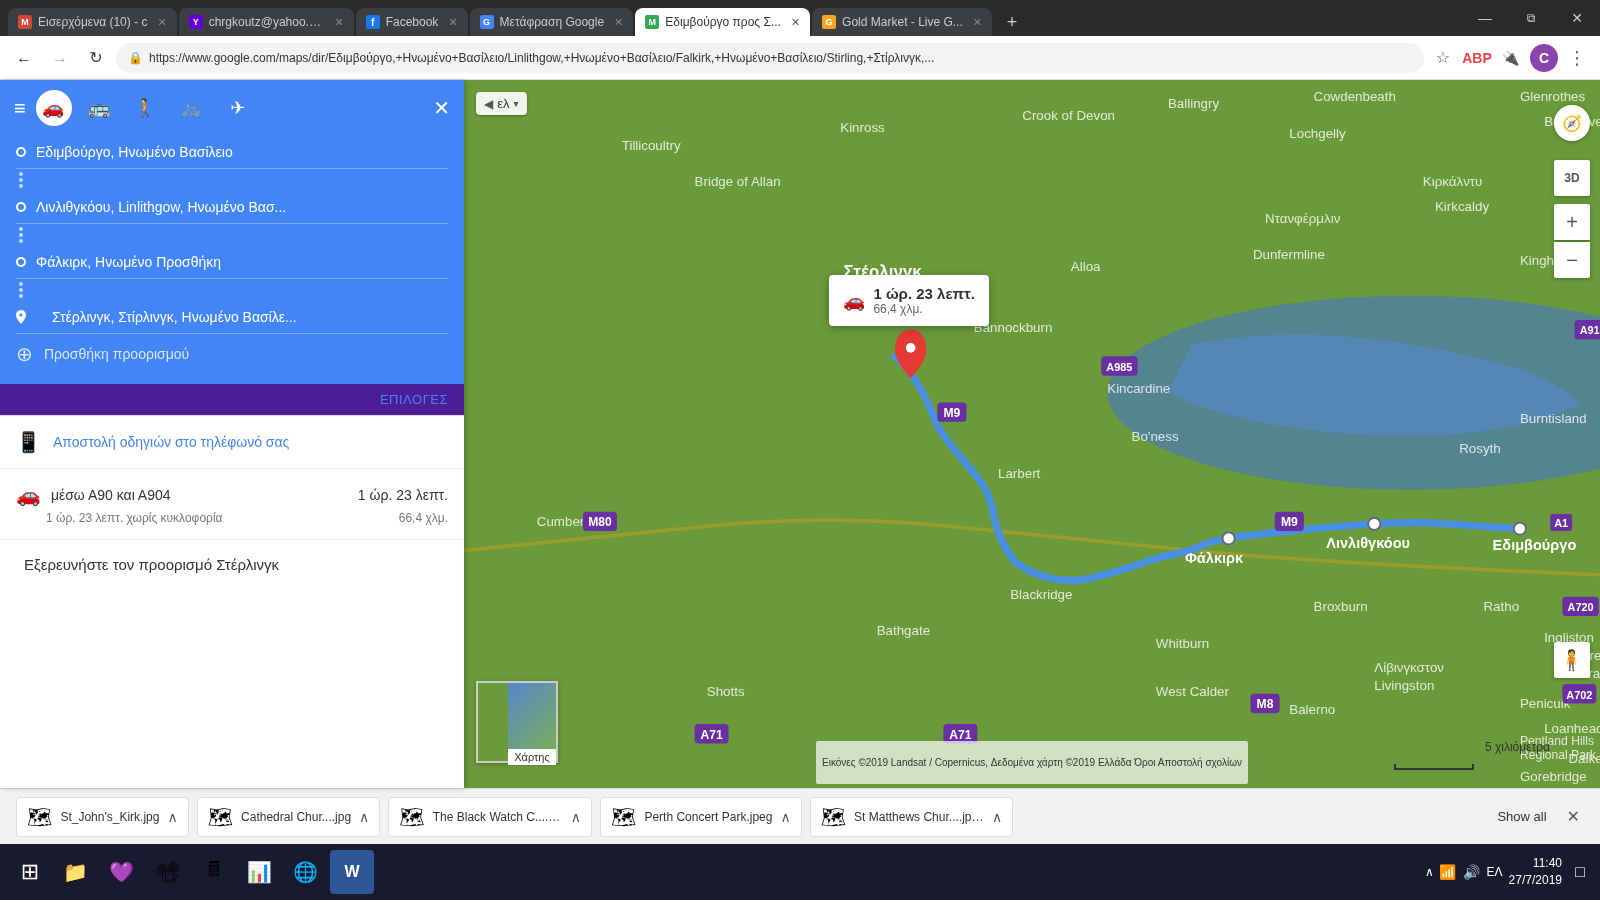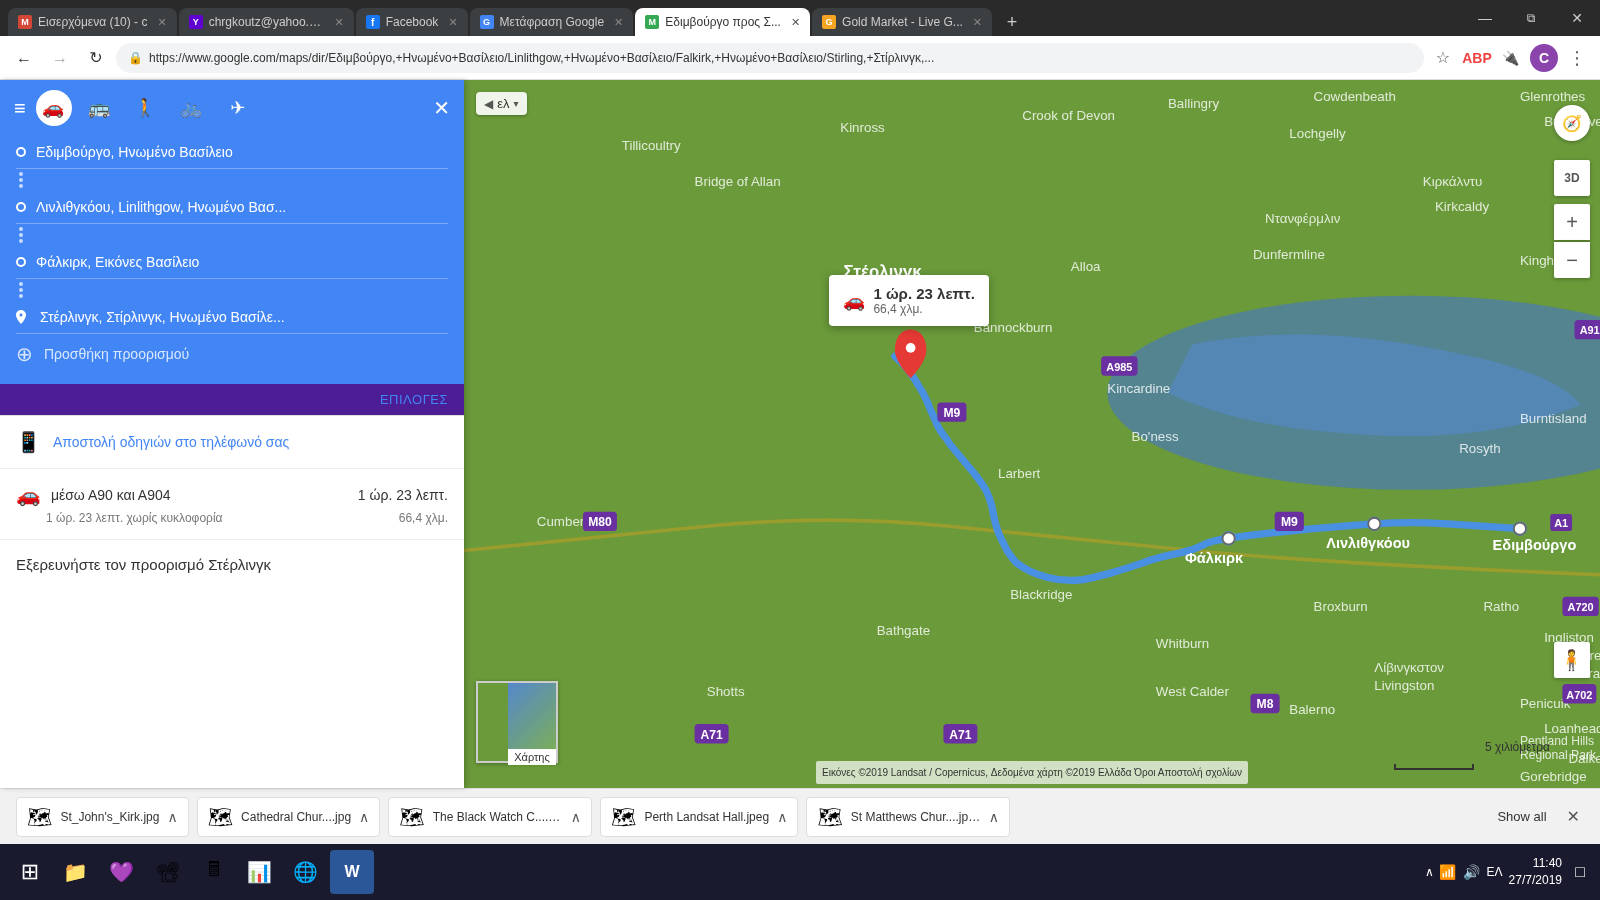--- a/index.html
+++ b/index.html
@@ -109,32 +109,32 @@
       <div style="display:flex;align-items:center;gap:10px;padding:3px 0;">
         <div style="width:10px;display:flex;flex-direction:column;align-items:center;gap:2px;flex-shrink:0;">
           <div style="width:4px;height:4px;border-radius:50%;background:rgba(255,255,255,0.7);"></div>
           <div style="width:4px;height:4px;border-radius:50%;background:rgba(255,255,255,0.7);"></div>
           <div style="width:4px;height:4px;border-radius:50%;background:rgba(255,255,255,0.7);"></div>
         </div>
       </div>
 
       <div style="display:flex;align-items:center;gap:10px;padding:8px 0;border-bottom:1px solid rgba(255,255,255,0.3);">
         <div style="width:10px;height:10px;border-radius:50%;border:2px solid white;flex-shrink:0;background:transparent;"></div>
-        <span style="color:white;font-size:14px;flex:1;overflow:hidden;text-overflow:ellipsis;white-space:nowrap;">Φάλκιρκ, Εικόνες Βασίλειο</span>
+        <span style="color:white;font-size:14px;flex:1;overflow:hidden;text-overflow:ellipsis;white-space:nowrap;">Φάλκιρκ, Ηνωμένο Προσθήκη</span>
       </div>
 
       <div style="display:flex;align-items:center;gap:10px;padding:3px 0;">
         <div style="width:10px;display:flex;flex-direction:column;align-items:center;gap:2px;flex-shrink:0;">
           <div style="width:4px;height:4px;border-radius:50%;background:rgba(255,255,255,0.7);"></div>
           <div style="width:4px;height:4px;border-radius:50%;background:rgba(255,255,255,0.7);"></div>
           <div style="width:4px;height:4px;border-radius:50%;background:rgba(255,255,255,0.7);"></div>
         </div>
       </div>
 
-      <div style="display:flex;align-items:center;gap:14px;padding:8px 0;border-bottom:1px solid rgba(255,255,255,0.3);">
+      <div style="display:flex;align-items:center;gap:26px;padding:8px 0;border-bottom:1px solid rgba(255,255,255,0.3);">
         <div style="width:10px;height:14px;flex-shrink:0;display:flex;align-items:center;justify-content:center;">
           <svg width="10" height="14" viewBox="0 0 10 14">
               <path d="M5 0C2.24 0 0 2.24 0 5c0 3.75 5 9 5 9s5-5.25 5-9c0-2.76-2.24-5-5-5zm0 6.5C4.17 6.5 3.5 5.83 3.5 5S4.17 3.5 5 3.5 6.5 4.17 6.5 5 5.83 6.5 5 6.5z" fill="white"></path>
             </svg>
         </div>
         <span style="color:white;font-size:14px;flex:1;overflow:hidden;text-overflow:ellipsis;white-space:nowrap;">Στέρλινγκ, Στίρλινγκ, Ηνωμένο Βασίλε...</span>
       </div>
 
       <div style="display:flex;align-items:center;gap:10px;padding:8px 0;cursor:pointer;">
         <span style="color:rgba(255,255,255,0.8);font-size:20px;width:10px;text-align:center;">⊕</span>
@@ -159,21 +159,21 @@
         <span style="font-size:14px;color:#333;flex:1;">μέσω Α90 και Α904</span>
         <span style="font-size:14px;color:#333;font-weight:500;">1 ώρ. 23 λεπτ.</span>
       </div>
       <div style="display:flex;justify-content:space-between;margin-left:30px;margin-top:4px;">
         <span style="font-size:12px;color:#777;">1 ώρ. 23 λεπτ. χωρίς κυκλοφορία</span>
         <span style="font-size:12px;color:#777;">66,4 χλμ.</span>
       </div>
     </div>
 
     <div style="padding:16px;">
-      <span style="font-size:15px;color:#333;font-weight:400;">Εξερευνήστε τον προορισμό Στέρλινγκ</span>
+      <span style="font-size:15px;color:#333;font-weight:400;margin-left:8px;">Εξερευνήστε τον προορισμό Στέρλινγκ</span>
     </div>
 
   </div>
 
   <div style="flex:1;position:relative;overflow:hidden;background:#7aad5a;">
 
     <svg width="100%" height="100%" viewBox="0 0 936 708" preserveAspectRatio="xMidYMid slice" style="position:absolute;top:0;left:0;">
 
       <rect width="936" height="708" fill="#6a9a3a"></rect>
 
@@ -298,21 +298,21 @@
 
     <div style="position:absolute;right:10px;top:80px;display:flex;flex-direction:column;gap:2px;">
       <div style="width:36px;height:36px;background:white;border-radius:2px;box-shadow:0 1px 4px rgba(0,0,0,0.3);cursor:pointer;display:flex;align-items:center;justify-content:center;font-size:12px;font-weight:bold;color:#555;">3D</div>
       <div style="height:4px;"></div>
       <div style="width:36px;height:36px;background:white;border-radius:2px 2px 0 0;box-shadow:0 1px 4px rgba(0,0,0,0.3);cursor:pointer;display:flex;align-items:center;justify-content:center;font-size:20px;color:#555;">+</div>
       <div style="width:36px;height:36px;background:white;border-radius:0 0 2px 2px;box-shadow:0 1px 4px rgba(0,0,0,0.3);cursor:pointer;display:flex;align-items:center;justify-content:center;font-size:20px;color:#555;">−</div>
     </div>
 
     <div style="position:absolute;right:10px;bottom:110px;width:36px;height:36px;background:white;border-radius:2px;box-shadow:0 1px 4px rgba(0,0,0,0.3);cursor:pointer;display:flex;align-items:center;justify-content:center;font-size:20px;">🧍</div>
 
-    <div style="position:absolute;bottom:4px;left:50%;transform:translateX(-50%);font-size:10px;color:#333;background:rgba(255,255,255,0.7);padding:6px 6px;border-radius:2px;white-space:nowrap;">
+    <div style="position:absolute;bottom:4px;left:50%;transform:translateX(-50%);font-size:10px;color:#333;background:rgba(255,255,255,0.7);padding:16px 6px;border-radius:2px;white-space:nowrap;">
       <span>Εικόνες ©2019 Landsat / Copernicus, Δεδομένα χάρτη ©2019   Ελλάδα   Όροι   Αποστολή σχολίων</span>
     </div>
 
     <div style="position:absolute;bottom:18px;right:50px;display:flex;align-items:flex-end;gap:4px;">
       <div style="width:80px;border-bottom:2px solid #333;border-left:2px solid #333;border-right:2px solid #333;height:6px;"></div>
       <span style="font-size:12px;color:#333;margin-bottom:16px;padding-left:7px;">5 χιλιόμετρα</span>
     </div>
 
   </div>
 </div>
@@ -332,21 +332,21 @@
   </div>
 
   <div style="display:flex;align-items:center;gap:8px;padding:4px 10px;background:white;border:1px solid #ddd;border-radius:4px;height:40px;cursor:pointer;max-width:210px;flex-shrink:0;">
     <span style="font-size:20px;">🗺</span>
     <span style="font-size:12px;color:#333;overflow:hidden;text-overflow:ellipsis;white-space:nowrap;max-width:130px;">The Black Watch C....jpg</span>
     <span style="font-size:14px;color:#555;">∧</span>
   </div>
 
   <div style="display:flex;align-items:center;gap:8px;padding:4px 10px;background:white;border:1px solid #ddd;border-radius:4px;height:40px;cursor:pointer;max-width:210px;flex-shrink:0;">
     <span style="font-size:20px;">🗺</span>
-    <span style="font-size:12px;color:#333;overflow:hidden;text-overflow:ellipsis;white-space:nowrap;max-width:130px;">Perth Landsat Hall.jpeg</span>
+    <span style="font-size:12px;color:#333;overflow:hidden;text-overflow:ellipsis;white-space:nowrap;max-width:130px;">Perth Concert Park.jpeg</span>
     <span style="font-size:14px;color:#555;">∧</span>
   </div>
 
   <div style="display:flex;align-items:center;gap:8px;padding:4px 10px;background:white;border:1px solid #ddd;border-radius:4px;height:40px;cursor:pointer;max-width:210px;flex-shrink:0;">
     <span style="font-size:20px;">🗺</span>
     <span style="font-size:12px;color:#333;overflow:hidden;text-overflow:ellipsis;white-space:nowrap;max-width:130px;text-align:right;">St Matthews Chur....jpeg</span>
     <span style="font-size:14px;color:#555;">∧</span>
   </div>
 
   <div style="margin-left:auto;display:flex;align-items:center;justify-content:center;height:40px;cursor:pointer;padding:0 8px;flex-shrink:0;">

